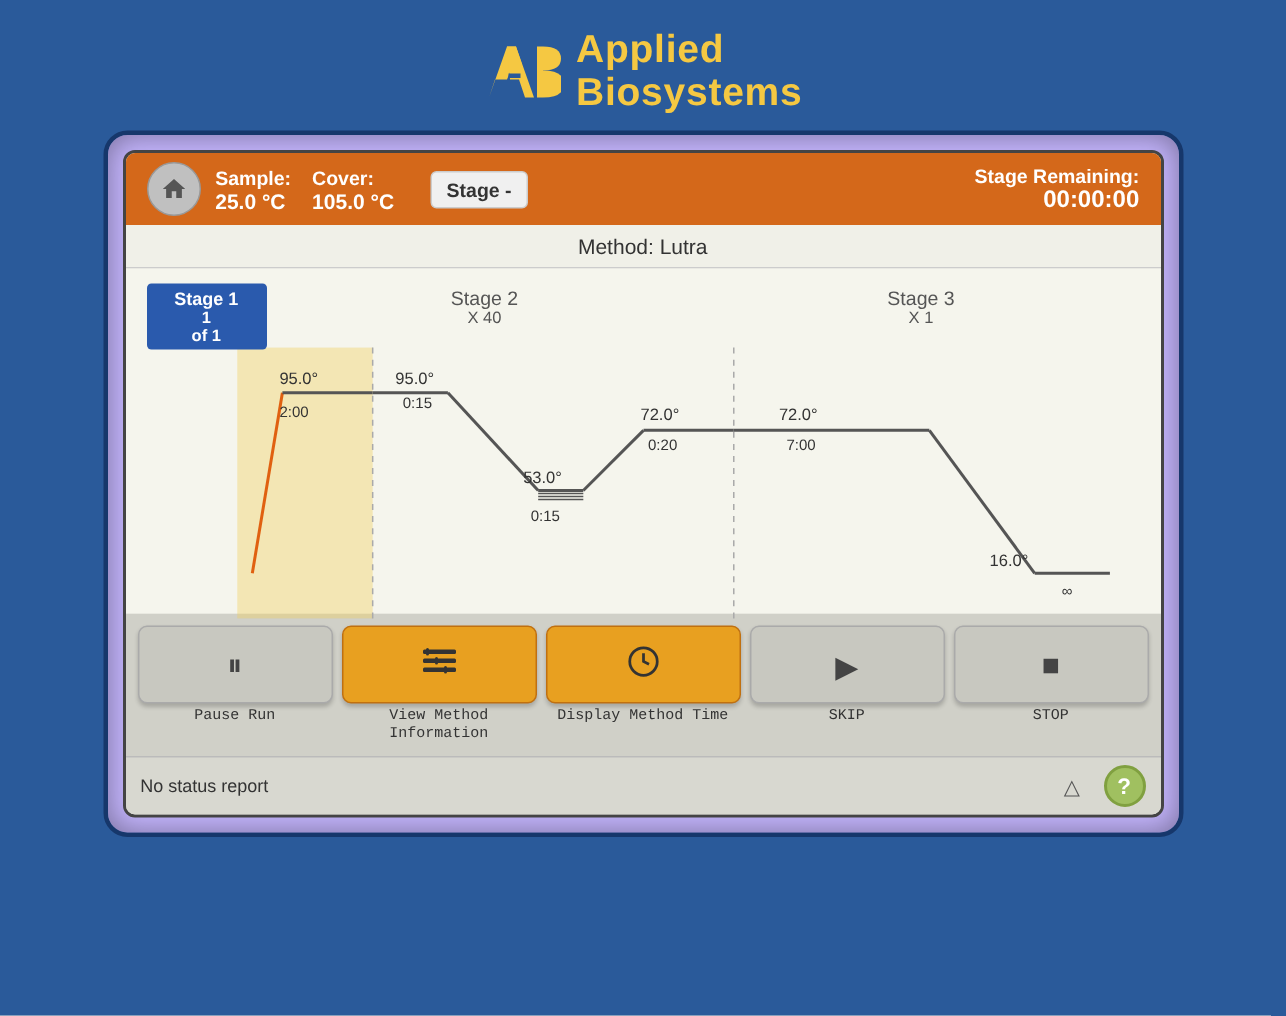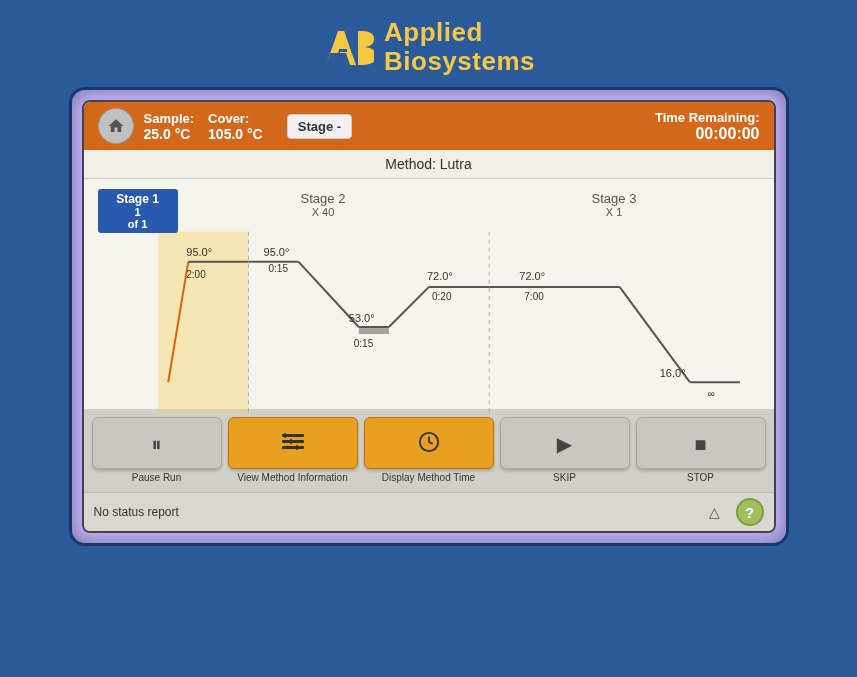--- a/index.html
+++ b/index.html
@@ -199,20 +199,21 @@
     }
     .btn-icon.active-icon {
       color: #333;
     }
     .btn-label {
       font-size: 10px;
       color: #333;
       text-align: center;
       margin-top: 3px;
       line-height: 1.2;
+      font-family: Liberation Mono, monospace;
     }
 
     
     .status-bar {
       background: #d8d8d0;
       padding: 5px 10px;
       display: flex;
       align-items: center;
       justify-content: space-between;
       border-top: 1px solid #bbb;
@@ -286,21 +287,21 @@
         <div class="info-block">
           <span class="info-label">Sample:</span>
           <span class="info-value">25.0 °C</span>
         </div>
         <div class="info-block">
           <span class="info-label">Cover:</span>
           <span class="info-value">105.0 °C</span>
         </div>
         <div class="stage-badge">Stage -</div>
         <div class="time-block">
-          <span class="time-label">Time Remaining:</span>
+          <span class="time-label">Stage Remaining:</span>
           <span class="time-value">00:00:00</span>
         </div>
       </div>
     </div>
 
     <div class="method-bar">
       <span>Method: Lutra</span>
     </div>
 
     <div class="chart-area">

